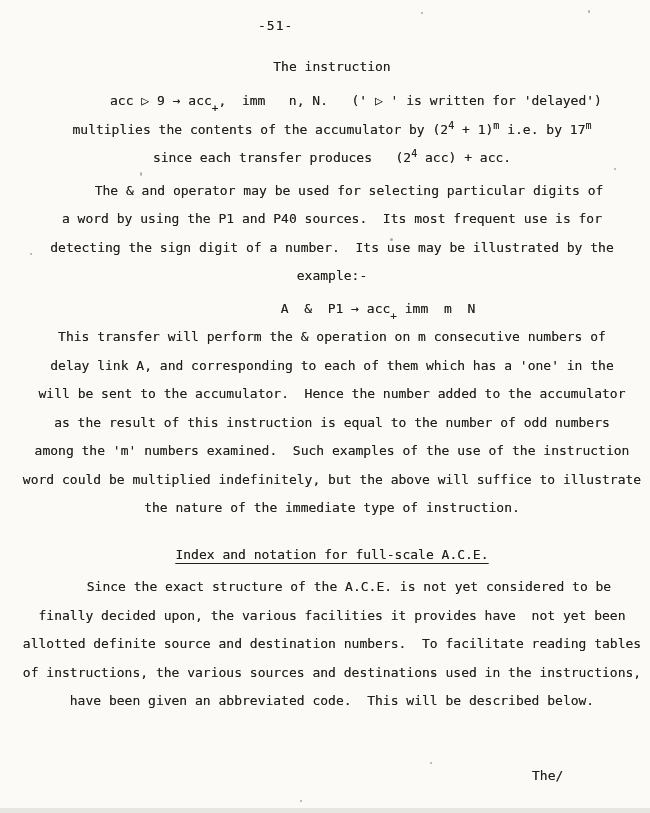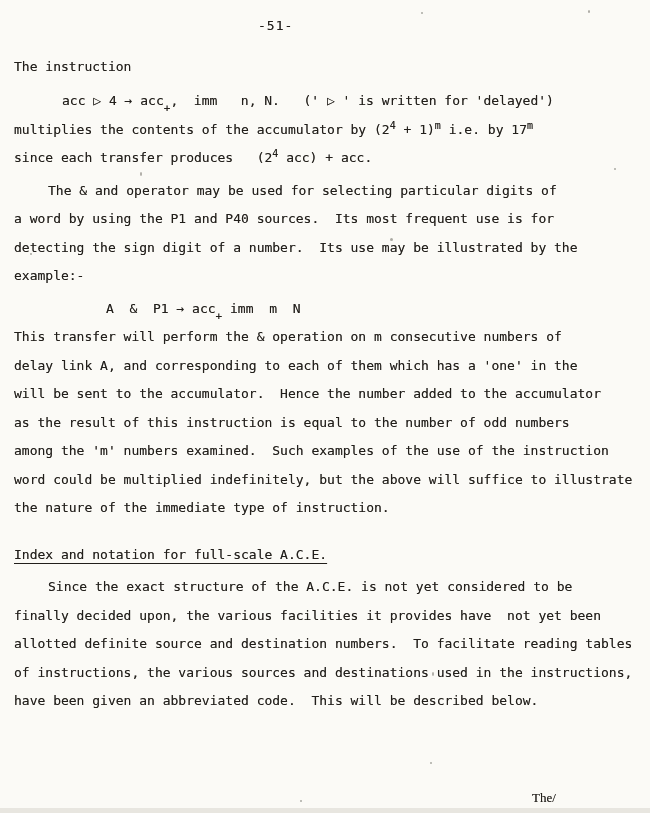--- a/index.html
+++ b/index.html
@@ -17,43 +17,43 @@
     overflow:hidden;
     text-shadow:0 0 0.5px rgba(34,31,27,0.55);
   }
   .ln {
     white-space:pre;
     line-height:28.5px;
     height:28.5px;
     margin-left:14px;
   }
   .pageno { margin-left:258px; letter-spacing:1px; }
-  .body { margin-top:12px; }
+  .body { margin-top:12px;text-align:center; }
   .indent { margin-left:48px; }
   .f1 { margin-left:62px; }
   .f2 { margin-left:106px; }
   .mt6 { margin-top:6px; }
   .mt4 { margin-top:4px; }
   .mt2 { margin-top:18px; }
   .heading { text-decoration:underline; text-underline-offset:4px; text-decoration-thickness:1.4px; }
-  .catchword { margin-top:68px; margin-left:532px;font-family:Liberation Serif, serif; }
+  .catchword { margin-top:46px; margin-left:532px; }
   sup { font-size:10px; line-height:0; vertical-align:5px; }
   sub { font-size:11px; line-height:0; vertical-align:-7px; }
   .speck { position:absolute; border-radius:50%; background:#4a463f; opacity:0.45; }
 </style>
 </head>
 <body>
 
 <div class="page">
 
   <div class="ln pageno">-51-</div>
 
   <div class="body">
     <div class="ln">The instruction</div>
-    <div class="ln f1 mt6"><span class="tri-wrap">acc ▷ 4 → acc</span><sub>+</sub><span class="tri-wrap">,  imm   n, N.   (' ▷ ' is written for 'delayed')</span></div>
+    <div class="ln f1 mt6"><span class="tri-wrap">acc ▷ 9 → acc</span><sub>+</sub><span class="tri-wrap">,  imm   n, N.   (' ▷ ' is written for 'delayed')</span></div>
     <div class="ln"><span>multiplies the contents of the accumulator by (2</span><sup>4</sup><span> + 1)</span><sup>m</sup><span> i.e. by 17</span><sup>m</sup></div>
     <div class="ln"><span>since each transfer produces   (2</span><sup>4</sup><span> acc) + acc.</span></div>
     <div class="ln indent mt4">The &amp; and operator may be used for selecting particular digits of</div>
     <div class="ln">a word by using the P1 and P40 sources.  Its most frequent use is for</div>
     <div class="ln">detecting the sign digit of a number.  Its use may be illustrated by the</div>
     <div class="ln">example:-</div>
     <div class="ln f2 mt4"><span>A  &amp;  P1 → acc</span><sub>+</sub><span> imm  m  N</span></div>
     <div class="ln">This transfer will perform the &amp; operation on m consecutive numbers of</div>
     <div class="ln">delay link A, and corresponding to each of them which has a 'one' in the</div>
     <div class="ln">will be sent to the accumulator.  Hence the number added to the accumulator</div>

